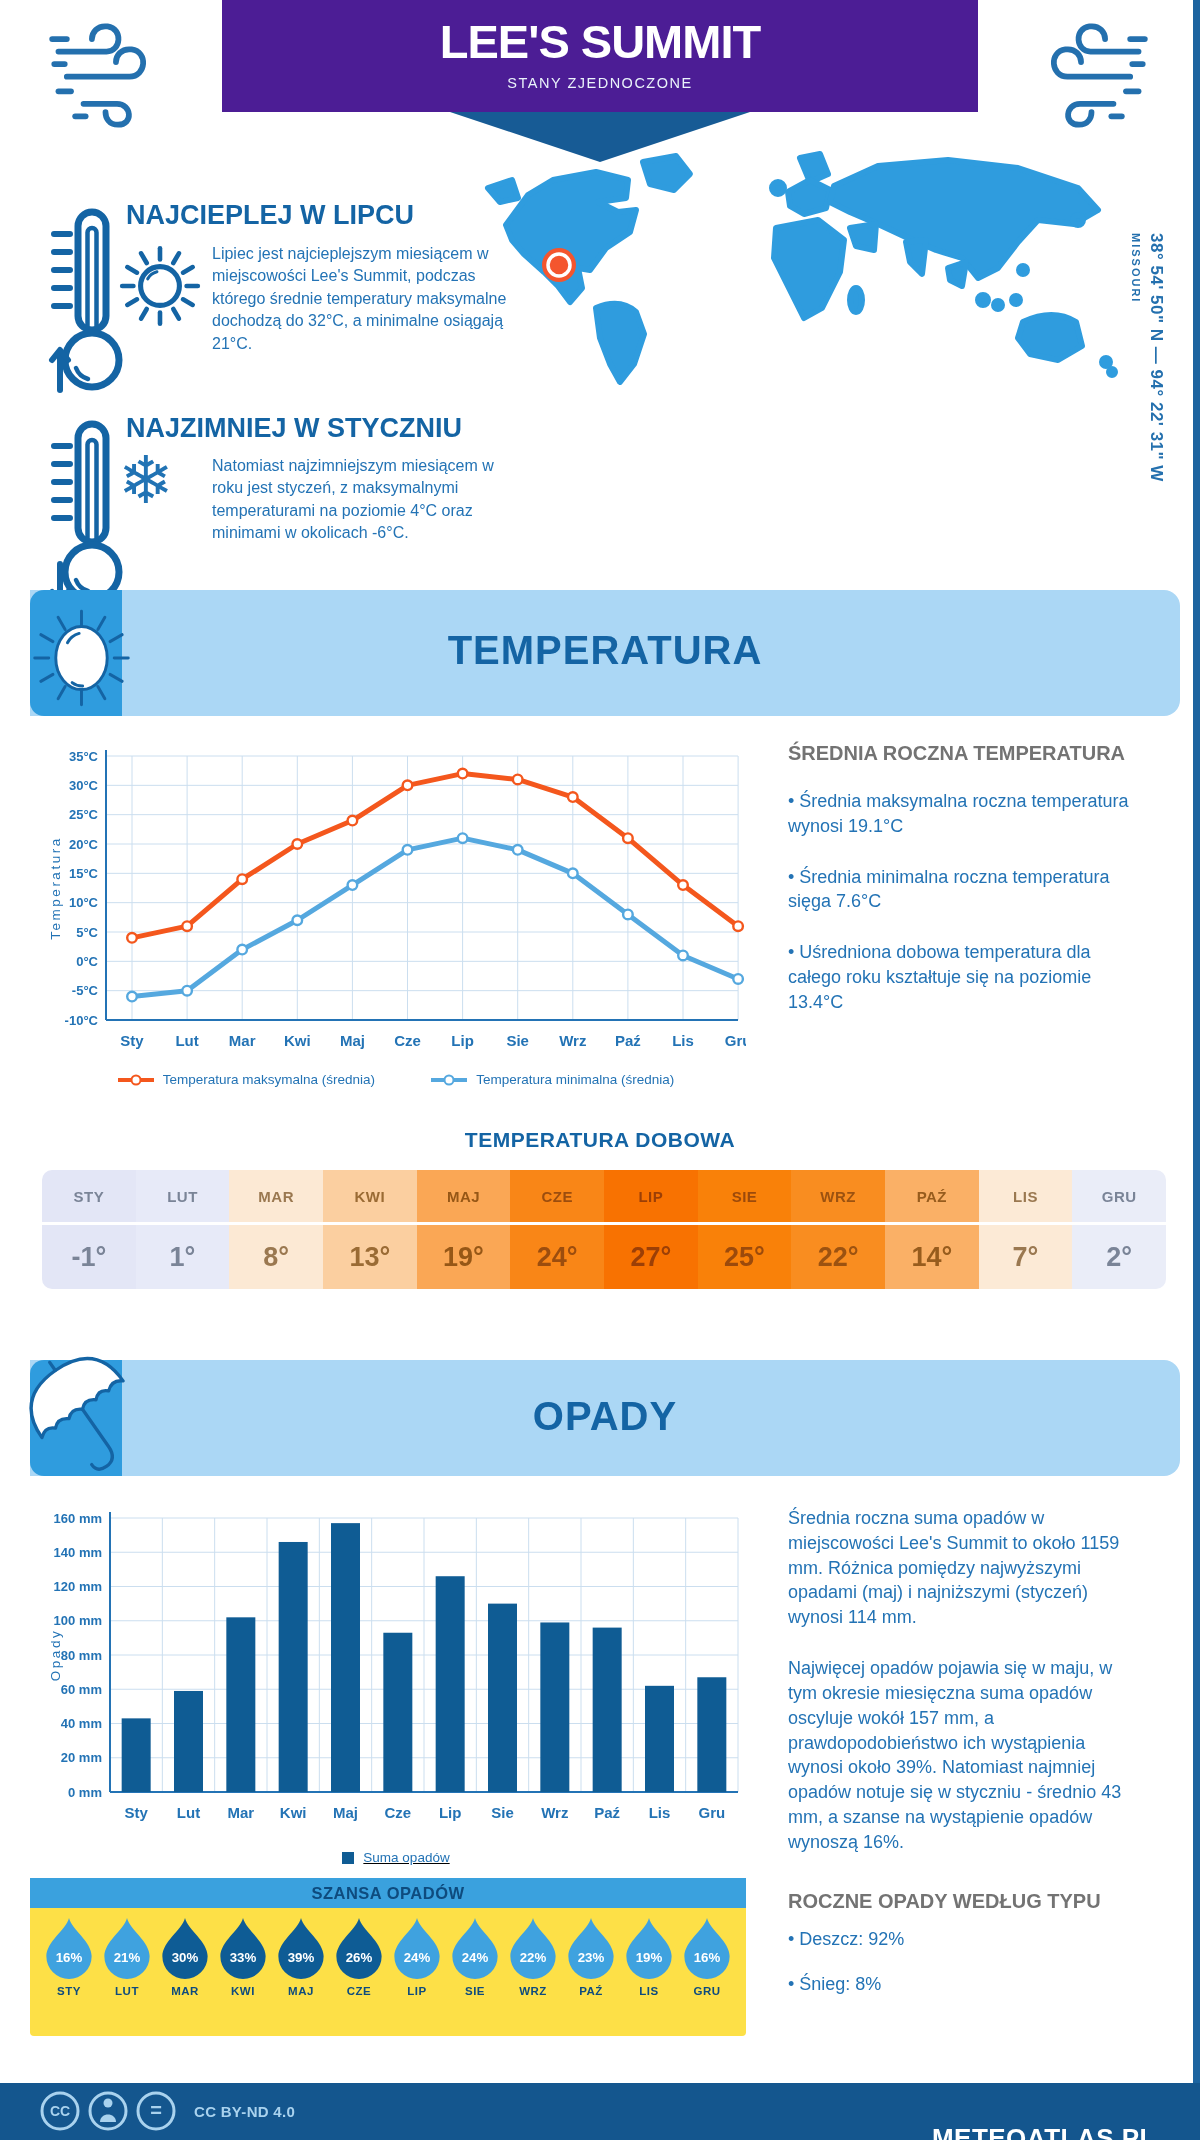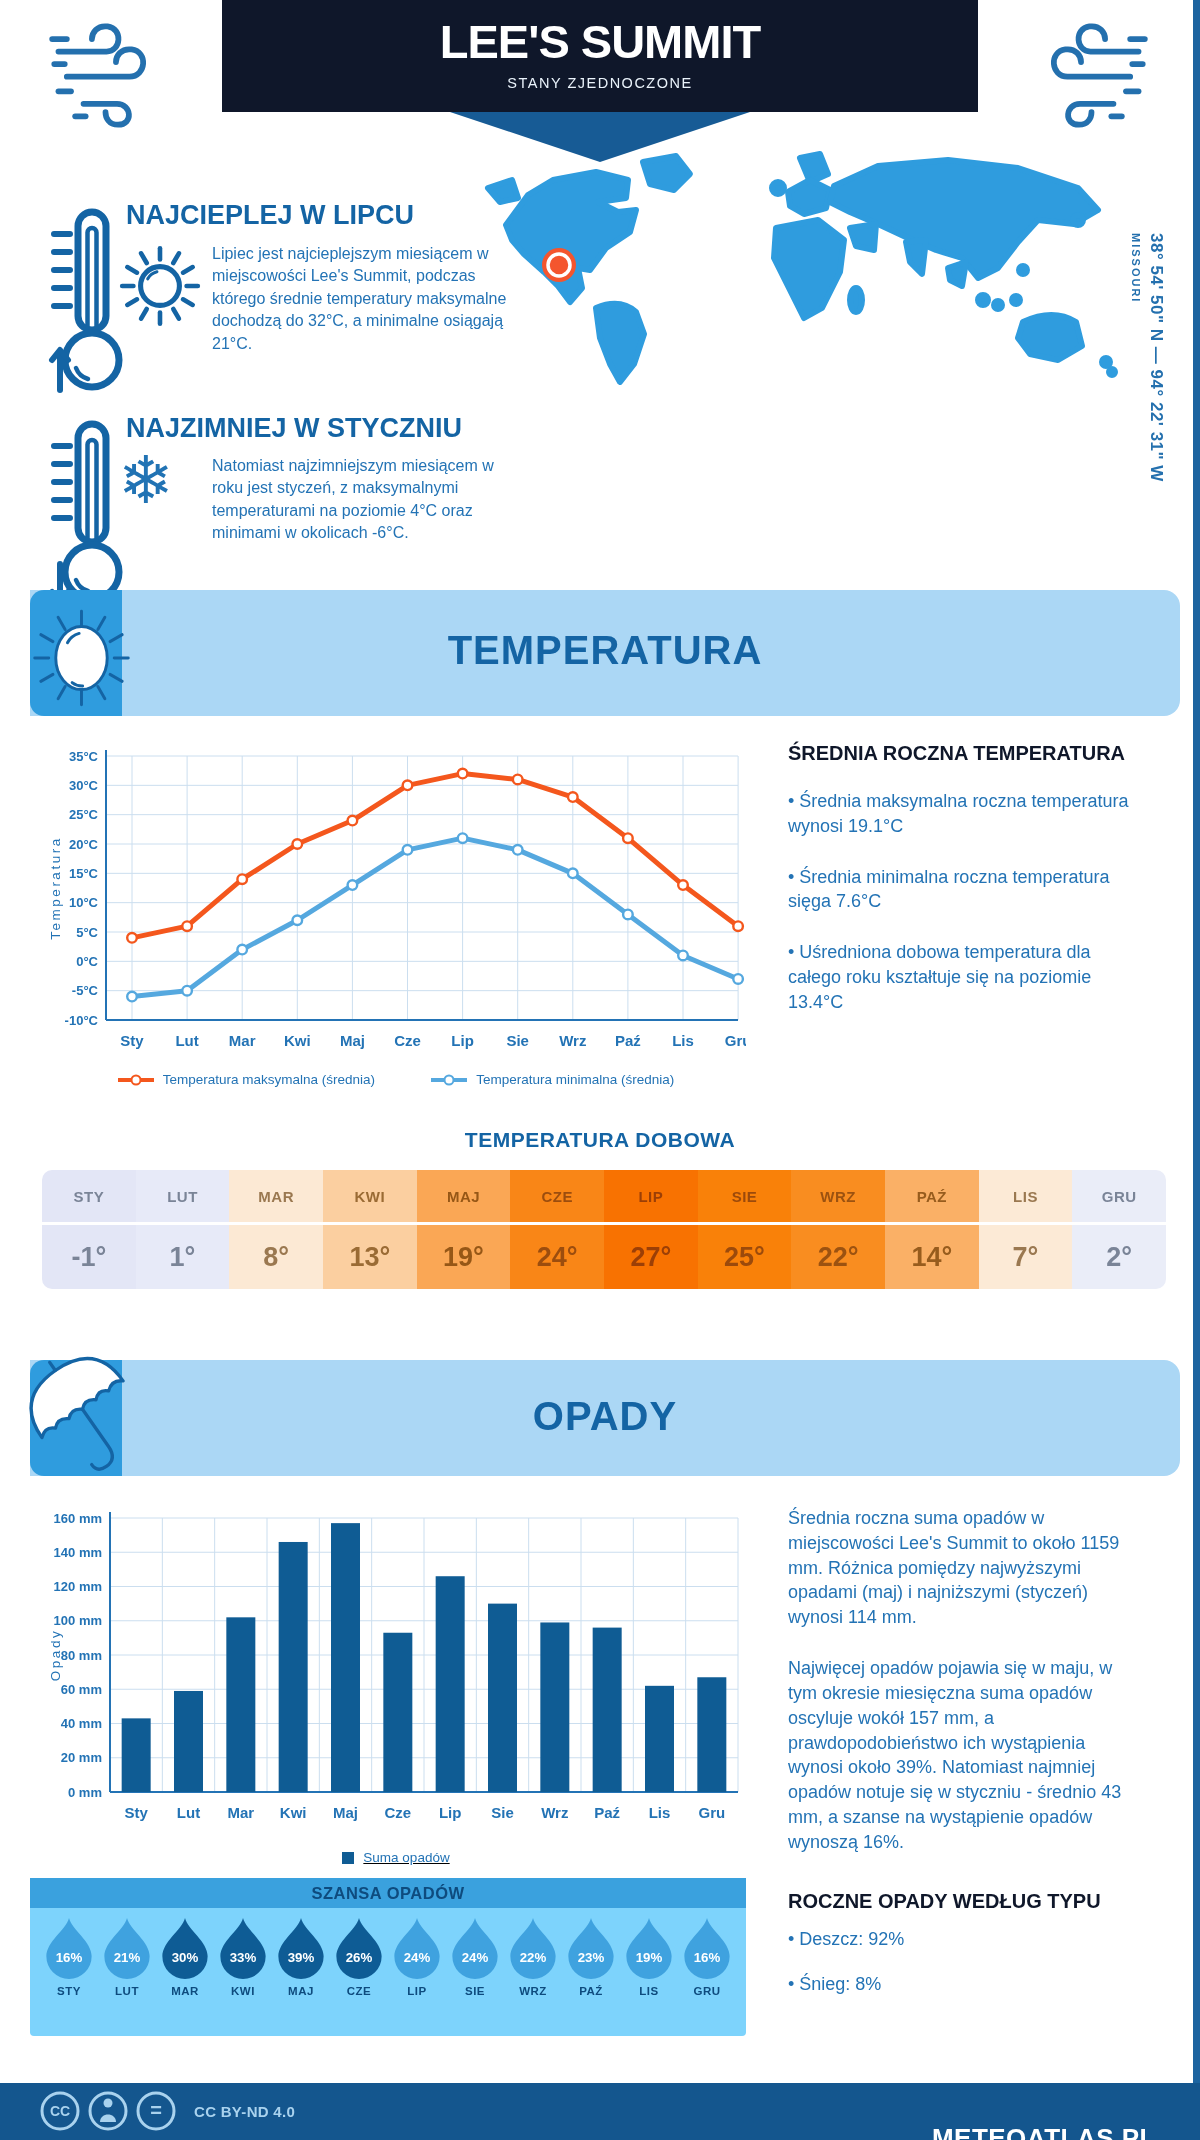--- a/index.html
+++ b/index.html
@@ -2,21 +2,21 @@
 <html><head>
 <meta charset="utf-8">
 <style>
   html,body{margin:0;padding:0;background:#fff;}
   #page{position:relative;width:1200px;height:2140px;background:#fff;overflow:hidden;
         font-family:"Liberation Sans",sans-serif;}
   .abs{position:absolute;}
   
   .right-stripe{right:0;top:0;bottom:0;width:7px;background:#1C64A0;}
   
-  .hdr-banner{left:222px;top:0;width:756px;height:112px;background:#0f172a;text-align:center;}
+  .hdr-banner{left:222px;top:0;width:756px;height:112px;background:#4c1d95;text-align:center;}
   .hdr-title{margin-top:14px;font-size:47px;font-weight:700;letter-spacing:-1px;color:#fff;}
   .hdr-sub{margin-top:6px;font-size:14.5px;letter-spacing:1.5px;color:#EAF3FB;}
   .hdr-notch{left:50%;top:112px;transform:translateX(-50%);width:0;height:0;
              border-left:150px solid transparent;border-right:150px solid transparent;
              border-top:50px solid #175B95;}
   .wind{stroke:#2470AE;stroke-width:5.5;fill:none;stroke-linecap:round;}
   .wind-right{transform:scaleX(-1);}
   
   .hl-title{font-size:27px;font-weight:700;color:#1464A4;}
   .hl-text{font-size:16px;color:#2373B5;line-height:1.4;}
@@ -37,34 +37,34 @@
   svg text{font-family:"Liberation Sans",sans-serif;}
   .grid{stroke:#CBDEEF;stroke-width:1;}
   .axis{stroke:#2373B5;stroke-width:2;}
   .ytick{font-size:13px;font-weight:600;fill:#2373B5;}
   .xtick{font-size:15px;font-weight:700;fill:#2373B5;}
   .ylab{font-size:13.5px;letter-spacing:2.5px;fill:#2373B5;}
   .legend{display:flex;justify-content:center;gap:56px;align-items:center;}
   .leg-item{display:flex;align-items:center;gap:9px;font-size:13.5px;color:#2373B5;}
   
   .col-right{left:788px;width:352px;}
-  .side-title{font-size:20px;font-weight:700;color:#0f172a;margin:0 0 24px 0;}
+  .side-title{font-size:20px;font-weight:700;color:#737373;margin:0 0 24px 0;}
   .side-text p{font-size:18px;color:#2373B5;line-height:1.38;margin:0 0 26px 0;}
   
   .daily-title{left:0;right:0;text-align:center;font-size:21px;font-weight:700;color:#1464A4;letter-spacing:.5px;}
   #daily-table{left:42px;top:1170px;width:1124px;display:grid;grid-template-columns:repeat(12,1fr);
                border-radius:10px;overflow:hidden;}
   .day-m{height:52px;display:flex;align-items:center;justify-content:center;font-size:15px;
          font-weight:700;letter-spacing:.5px;border-bottom:3px solid #fff;}
   .day-v{height:64px;display:flex;align-items:center;justify-content:center;font-size:27px;font-weight:700;}
   
   .chance-hdr{left:30px;top:1878px;width:716px;height:30px;background:#3AA1DE;display:flex;
               align-items:center;justify-content:center;font-size:16.5px;font-weight:700;
               color:#0E4B7E;letter-spacing:.5px;}
-  #chance-drops{left:30px;top:1908px;width:716px;height:128px;background:#7dd3fc;display:flex;
+  #chance-drops{left:30px;top:1908px;width:716px;height:128px;background:#fde047;display:flex;
                 justify-content:space-between;padding:8px 12px 0 12px;box-sizing:border-box;
                 border-radius:0 0 4px 4px;}
   .drop-slot{width:54px;text-align:center;}
   .drop-pct{fill:#fff;font-size:13.5px;font-weight:700;}
   .drop-m{margin-top:2px;font-size:11.5px;font-weight:700;color:#0E4B7E;letter-spacing:.5px;}
   
   .footer{left:0;top:2083px;width:1200px;height:57px;background:#14568E;}
   .license{left:194px;top:2103px;font-size:15px;font-weight:700;color:#A9D2EE;letter-spacing:.3px;}
   .brand{right:44px;top:2097px;font-size:26px;font-weight:700;color:#fff;letter-spacing:.5px;}
 </style>

